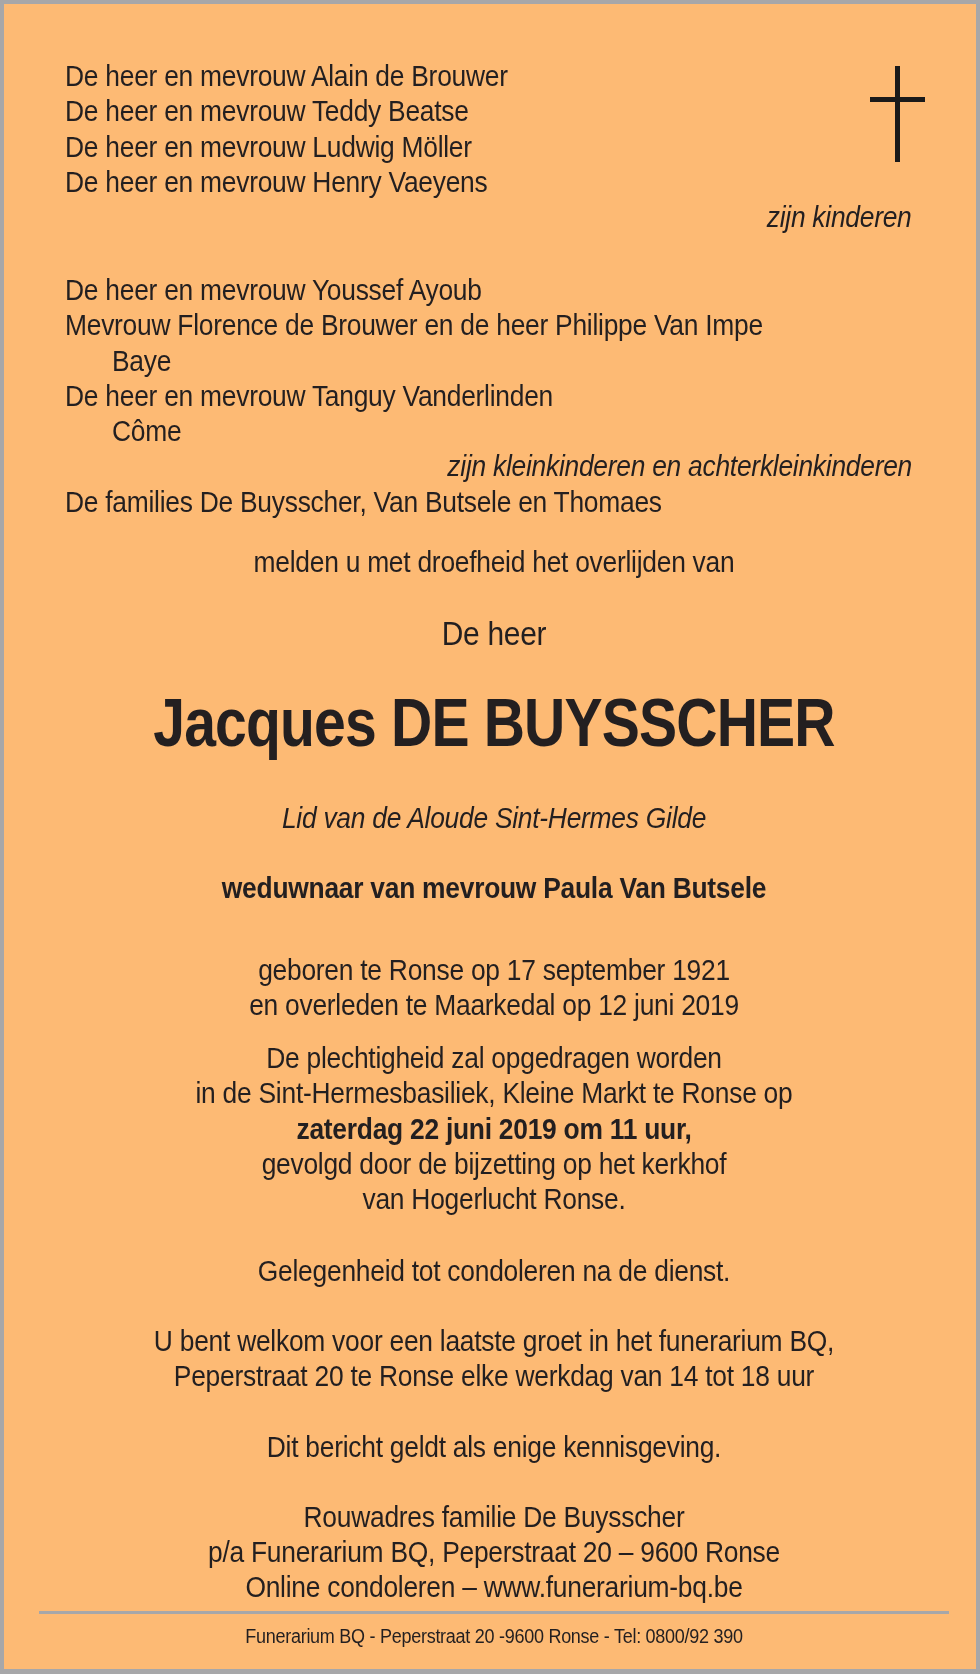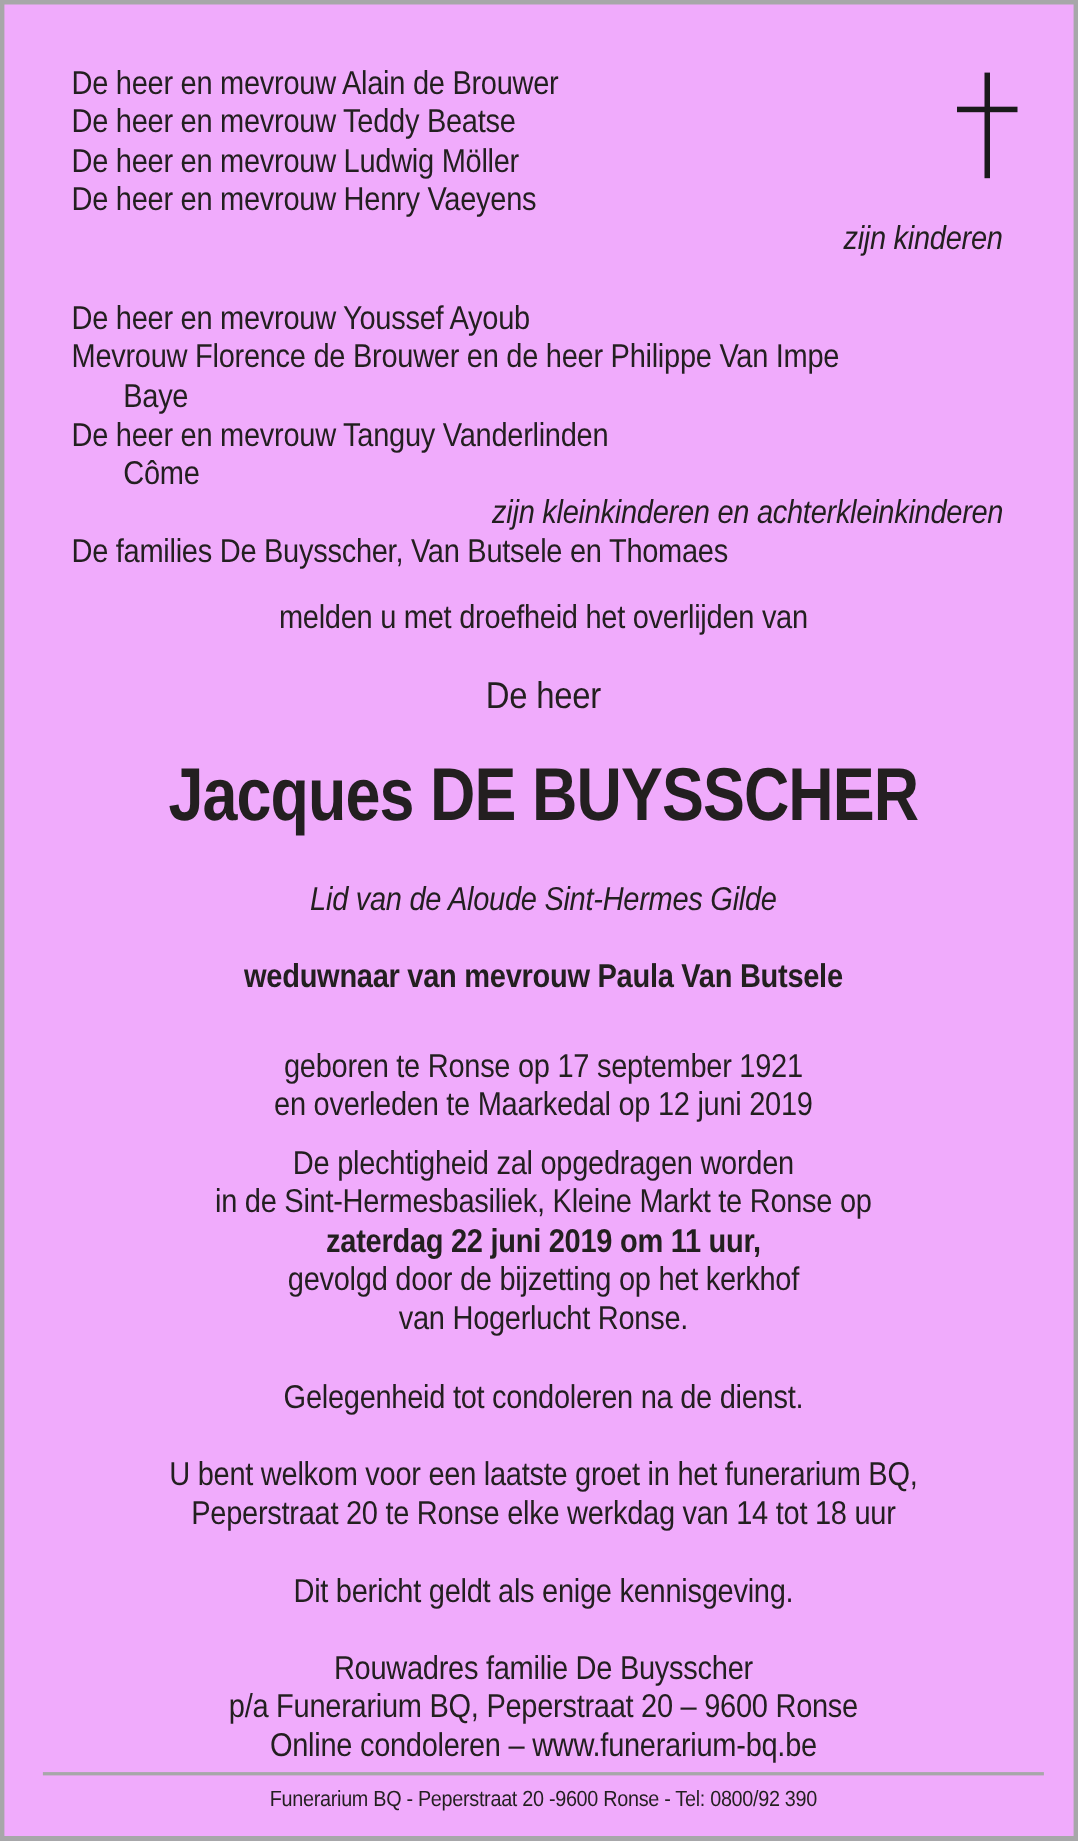--- a/index.html
+++ b/index.html
@@ -9,21 +9,21 @@
     font-family: "Liberation Sans", "DejaVu Sans", sans-serif;
     color: #231f20;
   }
   .frame {
     position: absolute; left: 0; top: 0; width: 980px; height: 1674px;
     box-sizing: border-box;
     border-top: 4px solid #a7a7a9;
     border-left: 4px solid #a7a7a9;
     border-right: 4px solid #a7a7a9;
     border-bottom: 5px solid #a7a7a9;
-    background: #f0abfc;
+    background: #fdba74;
   }
   .ln {
     position: absolute; white-space: nowrap;
     font-size: 30px; line-height: 36px; font-weight: normal;
     letter-spacing: -0.3px;
   }
   .left { left: 61px; transform-origin: left center; transform: scaleX(0.88); }
   .indent { left: 108px; transform-origin: left center; transform: scaleX(0.88); }
   .right { right: 64px; text-align: right; transform-origin: right center; transform: scaleX(0.88); font-style: italic; }
   .center { left: 0; width: 980px; text-align: center; transform-origin: center center; transform: scaleX(0.88); }

